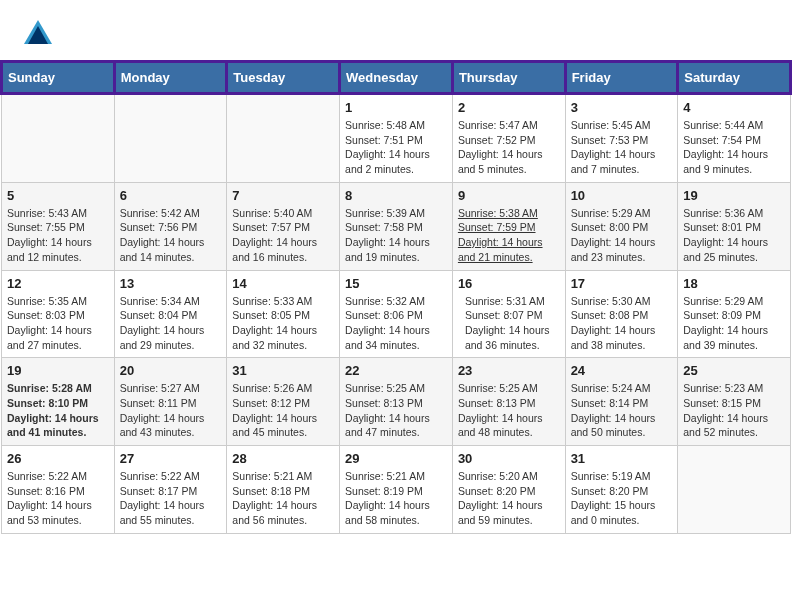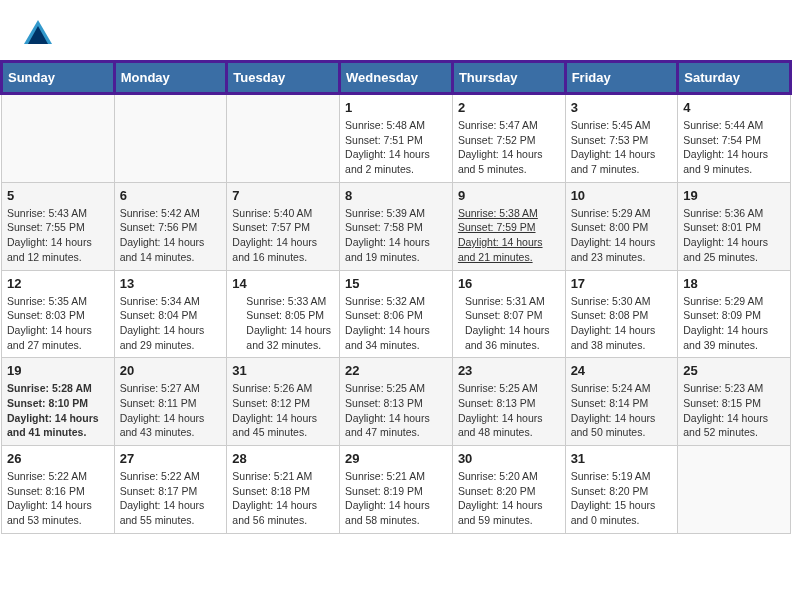--- a/index.html
+++ b/index.html
@@ -192,21 +192,21 @@
 Daylight: 14 hours and 27 minutes.</div>
         </td>
         <td>
           <div class="day-num">13</div>
           <div class="day-detail" style="white-space: pre-line;">Sunrise: 5:34 AM
 Sunset: 8:04 PM
 Daylight: 14 hours and 29 minutes.</div>
         </td>
         <td>
           <div class="day-num">14</div>
-          <div class="day-detail" style="white-space: pre-line; margin-left: 14px;">Sunrise: 5:33 AM
+          <div class="day-detail" style="white-space: pre-line;">Sunrise: 5:33 AM
 Sunset: 8:05 PM
 Daylight: 14 hours and 32 minutes.</div>
         </td>
         <td>
           <div class="day-num">15</div>
           <div class="day-detail" style="white-space: pre-line;">Sunrise: 5:32 AM
 Sunset: 8:06 PM
 Daylight: 14 hours and 34 minutes.</div>
         </td>
         <td>

